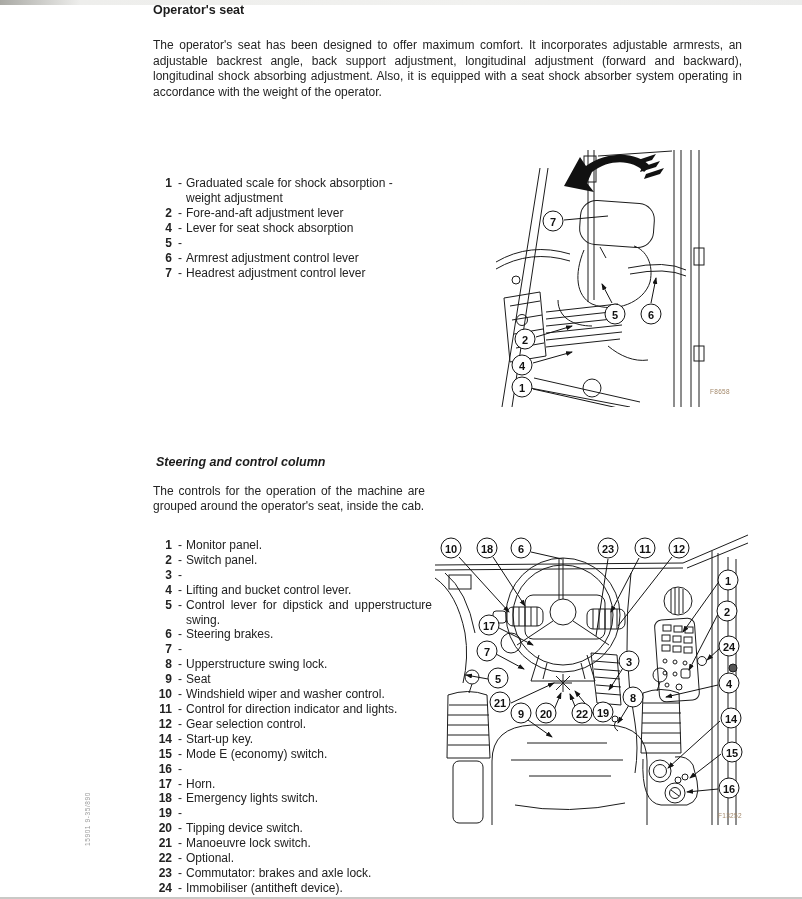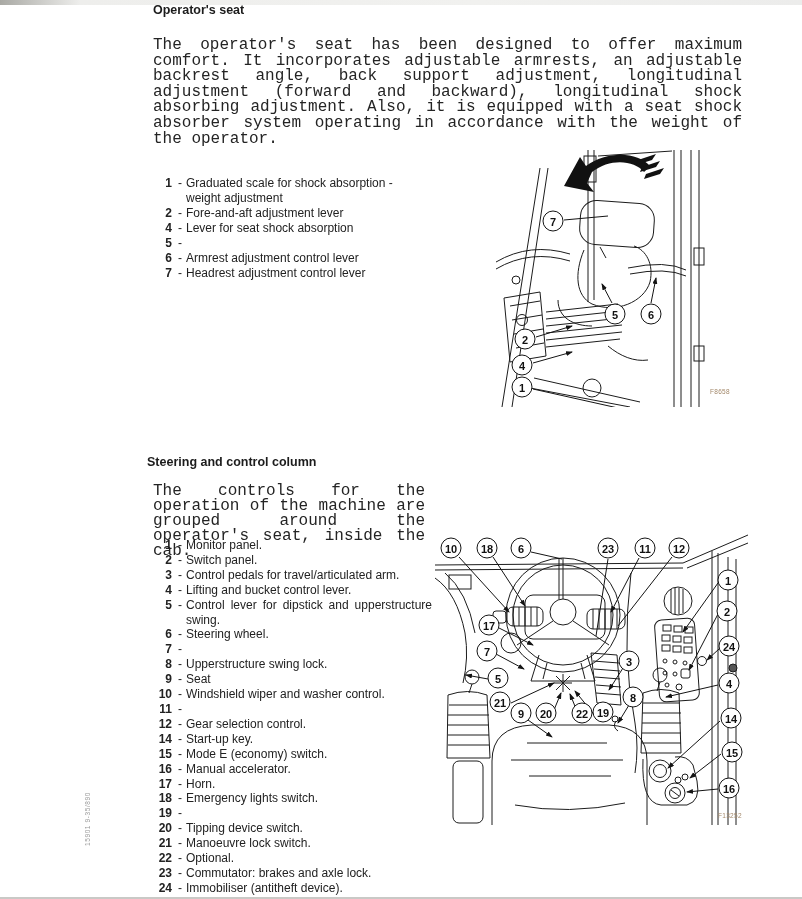--- a/index.html
+++ b/index.html
@@ -18,24 +18,24 @@
   }
   .print-code{
     position:absolute;left:84px;top:846px;
     transform:rotate(-90deg);transform-origin:0 0;
     font-size:6.5px;color:#9a9a9a;letter-spacing:.6px;white-space:nowrap;
   }
   h2.sec-title{
     position:absolute;margin:0;font-size:12.5px;font-weight:bold;color:#1c1c1c;
   }
   #title1{left:153px;top:3px;}
-  #title2{left:147px;top:455px;}
+  #title2{left:156px;top:455px;font-style:italic;}
   .para{
-    position:absolute;margin:0;font-size:16px;line-height:15.6px;
-    text-align:justify;color:#242424;font-family:Liberation Mono, monospace;
+    position:absolute;margin:0;font-size:12px;line-height:15.6px;
+    text-align:justify;color:#242424;
   }
   #para1{left:153px;top:38px;width:589px;}
   #para2{left:153px;top:484px;width:272px;line-height:15px;}
   .num-list{position:absolute;font-size:12px;}
   #list1{left:152px;top:176px;width:300px;}
   #list2{left:152px;top:538px;width:300px;}
   .nrow{display:flex;align-items:flex-start;line-height:15px;}
   #list2 .nrow{line-height:14.9px;}
   .nrow .num{width:20px;text-align:right;font-weight:bold;flex:none;}
   .nrow .dash{width:12px;text-align:center;flex:none;margin-left:2px;}
@@ -177,36 +177,35 @@
         <span class="txt">Monitor panel.</span>
       </div>
       <div class="nrow">
         <span class="num">2</span>
         <span class="dash">-</span>
         <span class="txt">Switch panel.</span>
       </div>
       <div class="nrow">
         <span class="num">3</span>
         <span class="dash">-</span>
-        <span class="txt">Control pedals for travel/articulated arm.</span>
       </div>
       <div class="nrow">
         <span class="num">4</span>
         <span class="dash">-</span>
         <span class="txt">Lifting and bucket control lever.</span>
       </div>
       <div class="nrow">
         <span class="num">5</span>
         <span class="dash">-</span>
         <span class="txt">Control lever for dipstick and upperstructure swing.</span>
       </div>
       <div class="nrow">
         <span class="num">6</span>
         <span class="dash">-</span>
-        <span class="txt">Steering wheel.</span>
+        <span class="txt">Steering brakes.</span>
       </div>
       <div class="nrow">
         <span class="num">7</span>
         <span class="dash">-</span>
       </div>
       <div class="nrow">
         <span class="num">8</span>
         <span class="dash">-</span>
         <span class="txt">Upperstructure swing lock.</span>
       </div>
@@ -216,40 +215,40 @@
         <span class="txt">Seat</span>
       </div>
       <div class="nrow">
         <span class="num">10</span>
         <span class="dash">-</span>
         <span class="txt">Windshield wiper and washer control.</span>
       </div>
       <div class="nrow">
         <span class="num">11</span>
         <span class="dash">-</span>
+        <span class="txt">Control for direction indicator and lights.</span>
       </div>
       <div class="nrow">
         <span class="num">12</span>
         <span class="dash">-</span>
         <span class="txt">Gear selection control.</span>
       </div>
       <div class="nrow">
         <span class="num">14</span>
         <span class="dash">-</span>
         <span class="txt">Start-up key.</span>
       </div>
       <div class="nrow">
         <span class="num">15</span>
         <span class="dash">-</span>
         <span class="txt">Mode E (economy) switch.</span>
       </div>
       <div class="nrow">
         <span class="num">16</span>
         <span class="dash">-</span>
-        <span class="txt">Manual accelerator.</span>
       </div>
       <div class="nrow">
         <span class="num">17</span>
         <span class="dash">-</span>
         <span class="txt">Horn.</span>
       </div>
       <div class="nrow">
         <span class="num">18</span>
         <span class="dash">-</span>
         <span class="txt">Emergency lights switch.</span>

